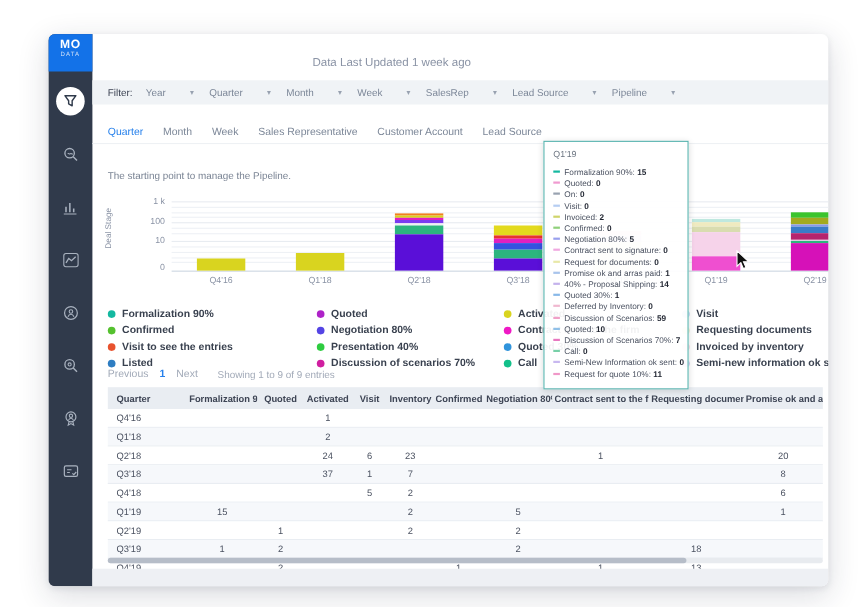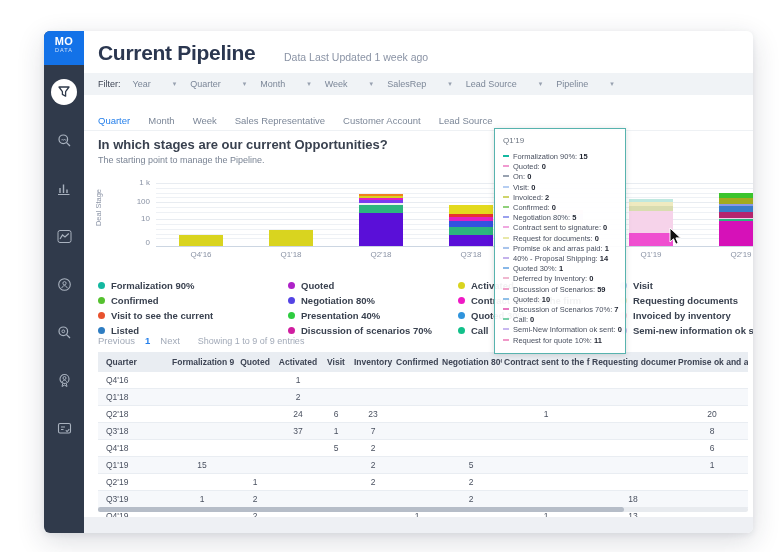--- a/index.html
+++ b/index.html
@@ -155,21 +155,20 @@
                 <rect x="1.5" y="2.5" width="12" height="9.5" rx="1.5" fill="none" stroke="#a9b2bf" stroke-width="1.1"></rect>
                 <path d="M4 6h4M4 8.5h2.5" stroke="#a9b2bf" stroke-width="1"></path>
                 <path d="M8.8 9.3l1.3 1.2 2.2-2.4" fill="none" stroke="#a9b2bf" stroke-width="1.1"></path>
               </svg>
             </span>
           </div>
         </div>
     </div>
 
     <div class="main">
-      <div class="title">Current Pipeline</div>
       <div class="updated">Data Last Updated 1 week ago</div>
 
       <div class="filterbar">
         <span class="flabel">Filter:</span>
         <span id="filters" style="display:flex;">
             <span class="fitem">
               <span>Year</span>
               <span class="caret">▾</span>
             </span>
             <span class="fitem">
@@ -203,21 +202,20 @@
       <div class="tabs" id="tabs">
           <span class="tab active">Quarter</span>
           <span class="tab">Month</span>
           <span class="tab">Week</span>
           <span class="tab">Sales Representative</span>
           <span class="tab">Customer Account</span>
           <span class="tab">Lead Source</span>
         </div>
       <div class="tabs-divider"></div>
 
-      <div class="chart-title">In which stages are our current Opportunities?</div>
       <div class="chart-sub">The starting point to manage the Pipeline.</div>
 
       <div id="grids">
           <div class="grid major" style="top: 152px;"></div>
           <div class="grid" style="top: 157px;"></div>
           <div class="grid" style="top: 162px;"></div>
           <div class="grid" style="top: 166px;"></div>
           <div class="grid major" style="top: 171px;"></div>
           <div class="grid" style="top: 176px;"></div>
           <div class="grid" style="top: 181px;"></div>
@@ -311,21 +309,21 @@
             <div class="legend-item">
               <span class="dot" style="background: rgb(20, 184, 160);"></span>
               <span class="ltext">Formalization 90%</span>
             </div>
             <div class="legend-item">
               <span class="dot" style="background: rgb(85, 193, 47);"></span>
               <span class="ltext">Confirmed</span>
             </div>
             <div class="legend-item">
               <span class="dot" style="background: rgb(232, 82, 46);"></span>
-              <span class="ltext">Visit to see the current</span>
+              <span class="ltext">Visit to see the entries</span>
             </div>
             <div class="legend-item">
               <span class="dot" style="background: rgb(46, 125, 194);"></span>
               <span class="ltext">Listed</span>
             </div>
           </div>
           <div class="legend-col" style="left: 204px; top: 249px;">
             <div class="legend-item">
               <span class="dot" style="background: rgb(174, 34, 200);"></span>
               <span class="ltext">Quoted</span>

